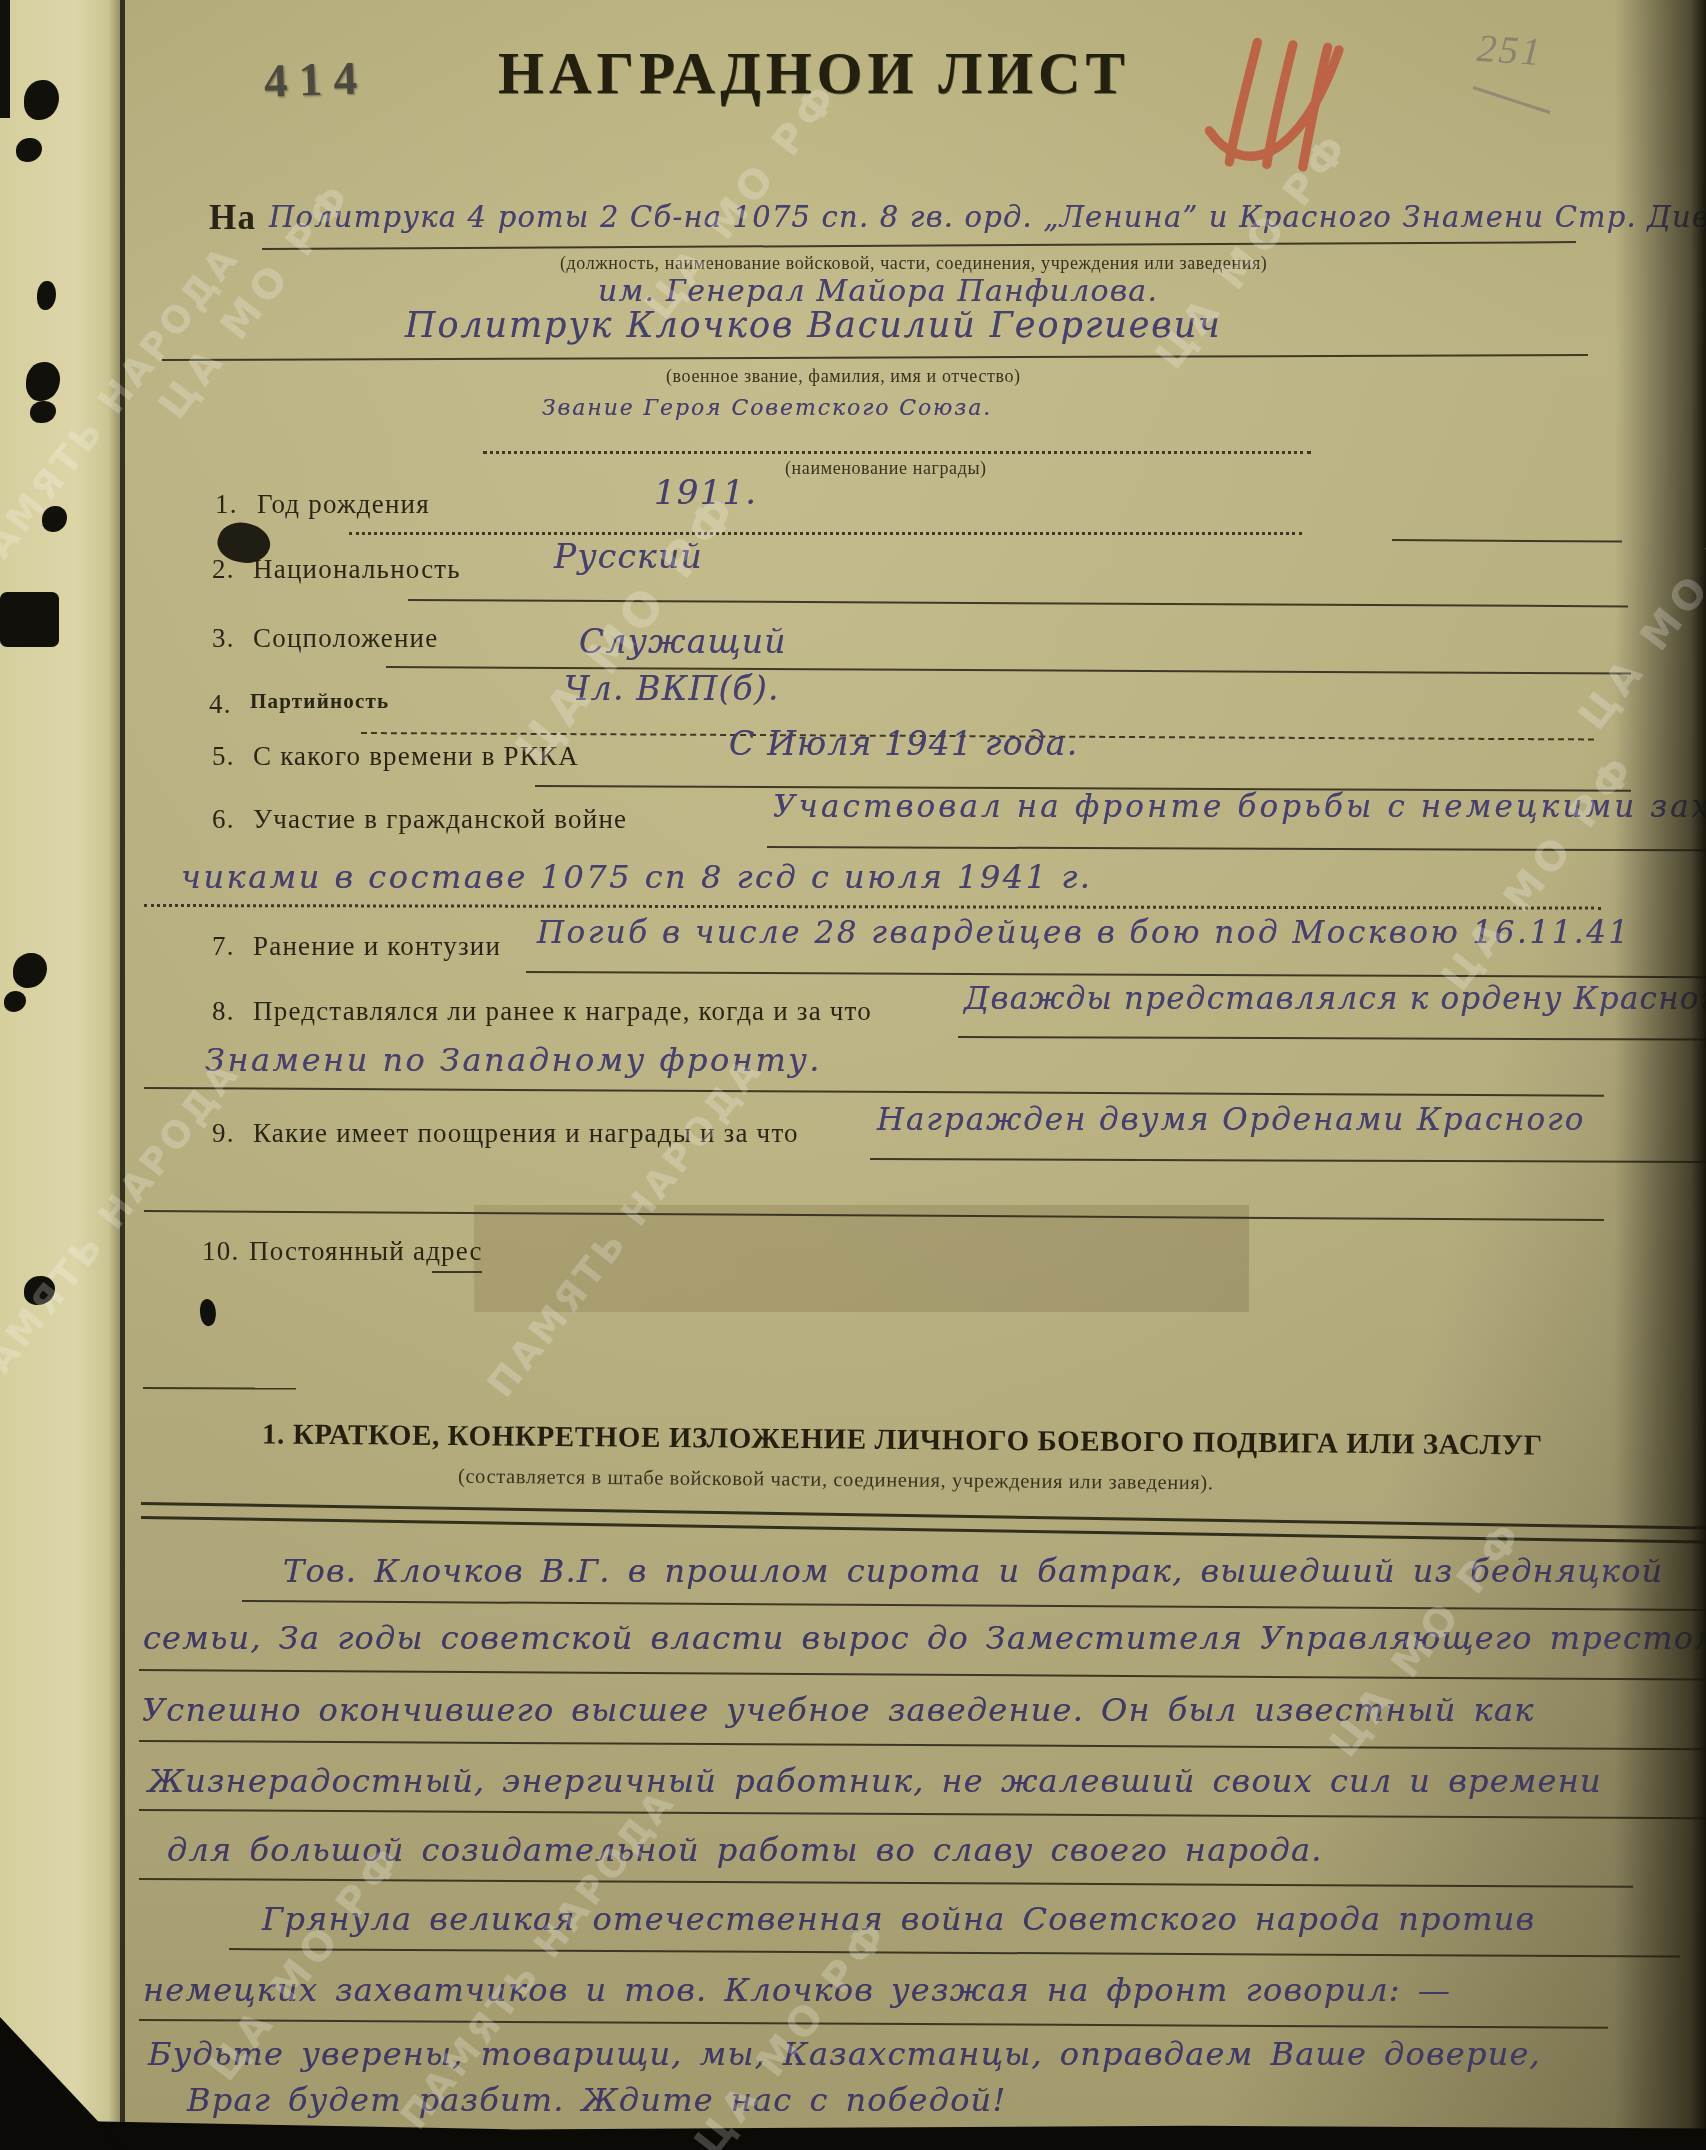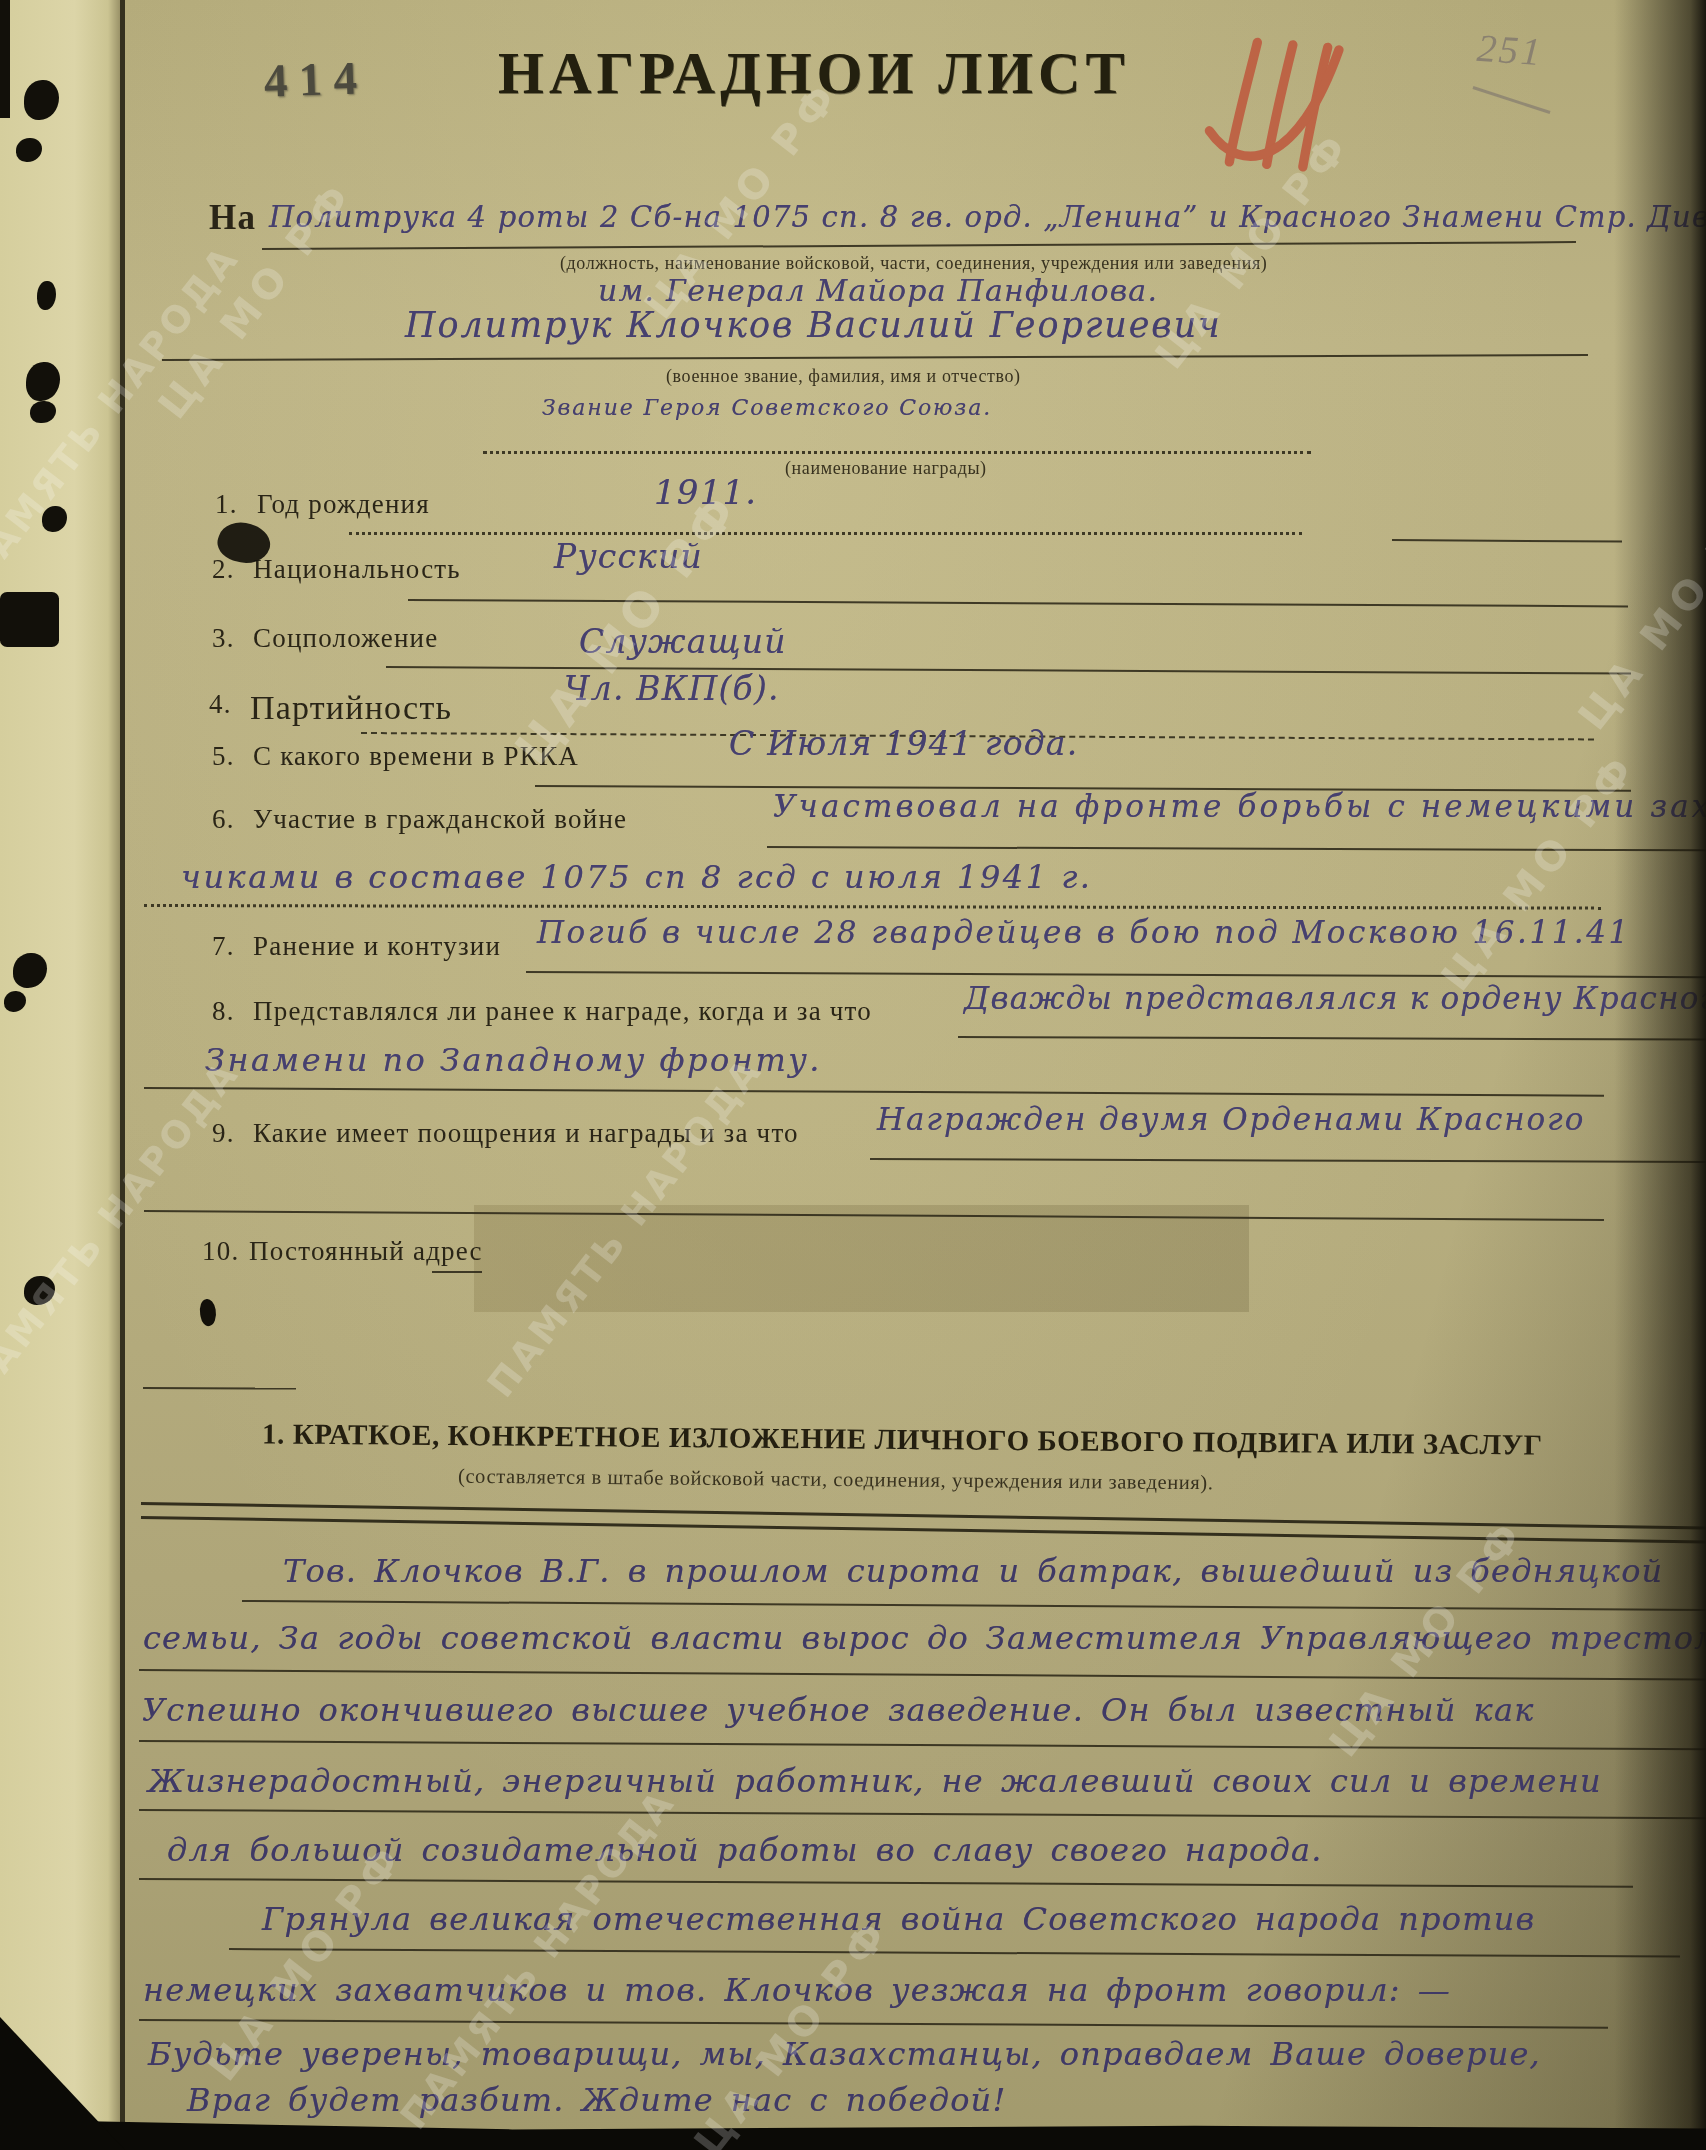--- a/index.html
+++ b/index.html
@@ -97,21 +97,21 @@
   <div class="abs typed" style="left:253px;top:554px;font-size:27px;">Национальность</div>
   <div class="abs hand" style="left:554px;top:537px;font-size:33px;">Русский</div>
   <div class="rule" style="left:408px;top:599px;width:1220px;transform:rotate(0.3deg);"></div>
 
   <div class="abs typed" style="left:212px;top:623px;font-size:27px;">3.</div>
   <div class="abs typed" style="left:253px;top:623px;font-size:27px;">Соцположение</div>
   <div class="abs hand" style="left:579px;top:604px;font-size:33px;margin-top:18px;">Служащий</div>
   <div class="rule" style="left:386px;top:666px;width:1245px;transform:rotate(0.3deg);"></div>
 
   <div class="abs typed" style="left:209px;top:689px;font-size:27px;">4.</div>
-  <div class="abs typed" style="left:250px;top:689px;font-size:34px;">Партийность</div>
+  <div class="abs typed" style="left:250px;top:689px;font-size:21px;font-weight:bold;">Партийность</div>
   <div class="abs hand" style="left:564px;top:669px;font-size:33px;">Чл. ВКП(б).</div>
   <div class="rule dashed" style="left:361px;top:732px;width:1233px;transform:rotate(0.3deg);"></div>
 
   <div class="abs typed" style="left:212px;top:741px;font-size:27px;">5.</div>
   <div class="abs typed" style="left:253px;top:741px;font-size:27px;">С какого времени в РККА</div>
   <div class="abs hand" style="left:729px;top:724px;font-size:33px;">С Июля 1941 года.</div>
   <div class="rule" style="left:535px;top:785px;width:1096px;transform:rotate(0.25deg);"></div>
 
   <div class="abs typed" style="left:212px;top:804px;font-size:27px;">6.</div>
   <div class="abs typed" style="left:253px;top:804px;font-size:27px;">Участие в гражданской войне</div>

